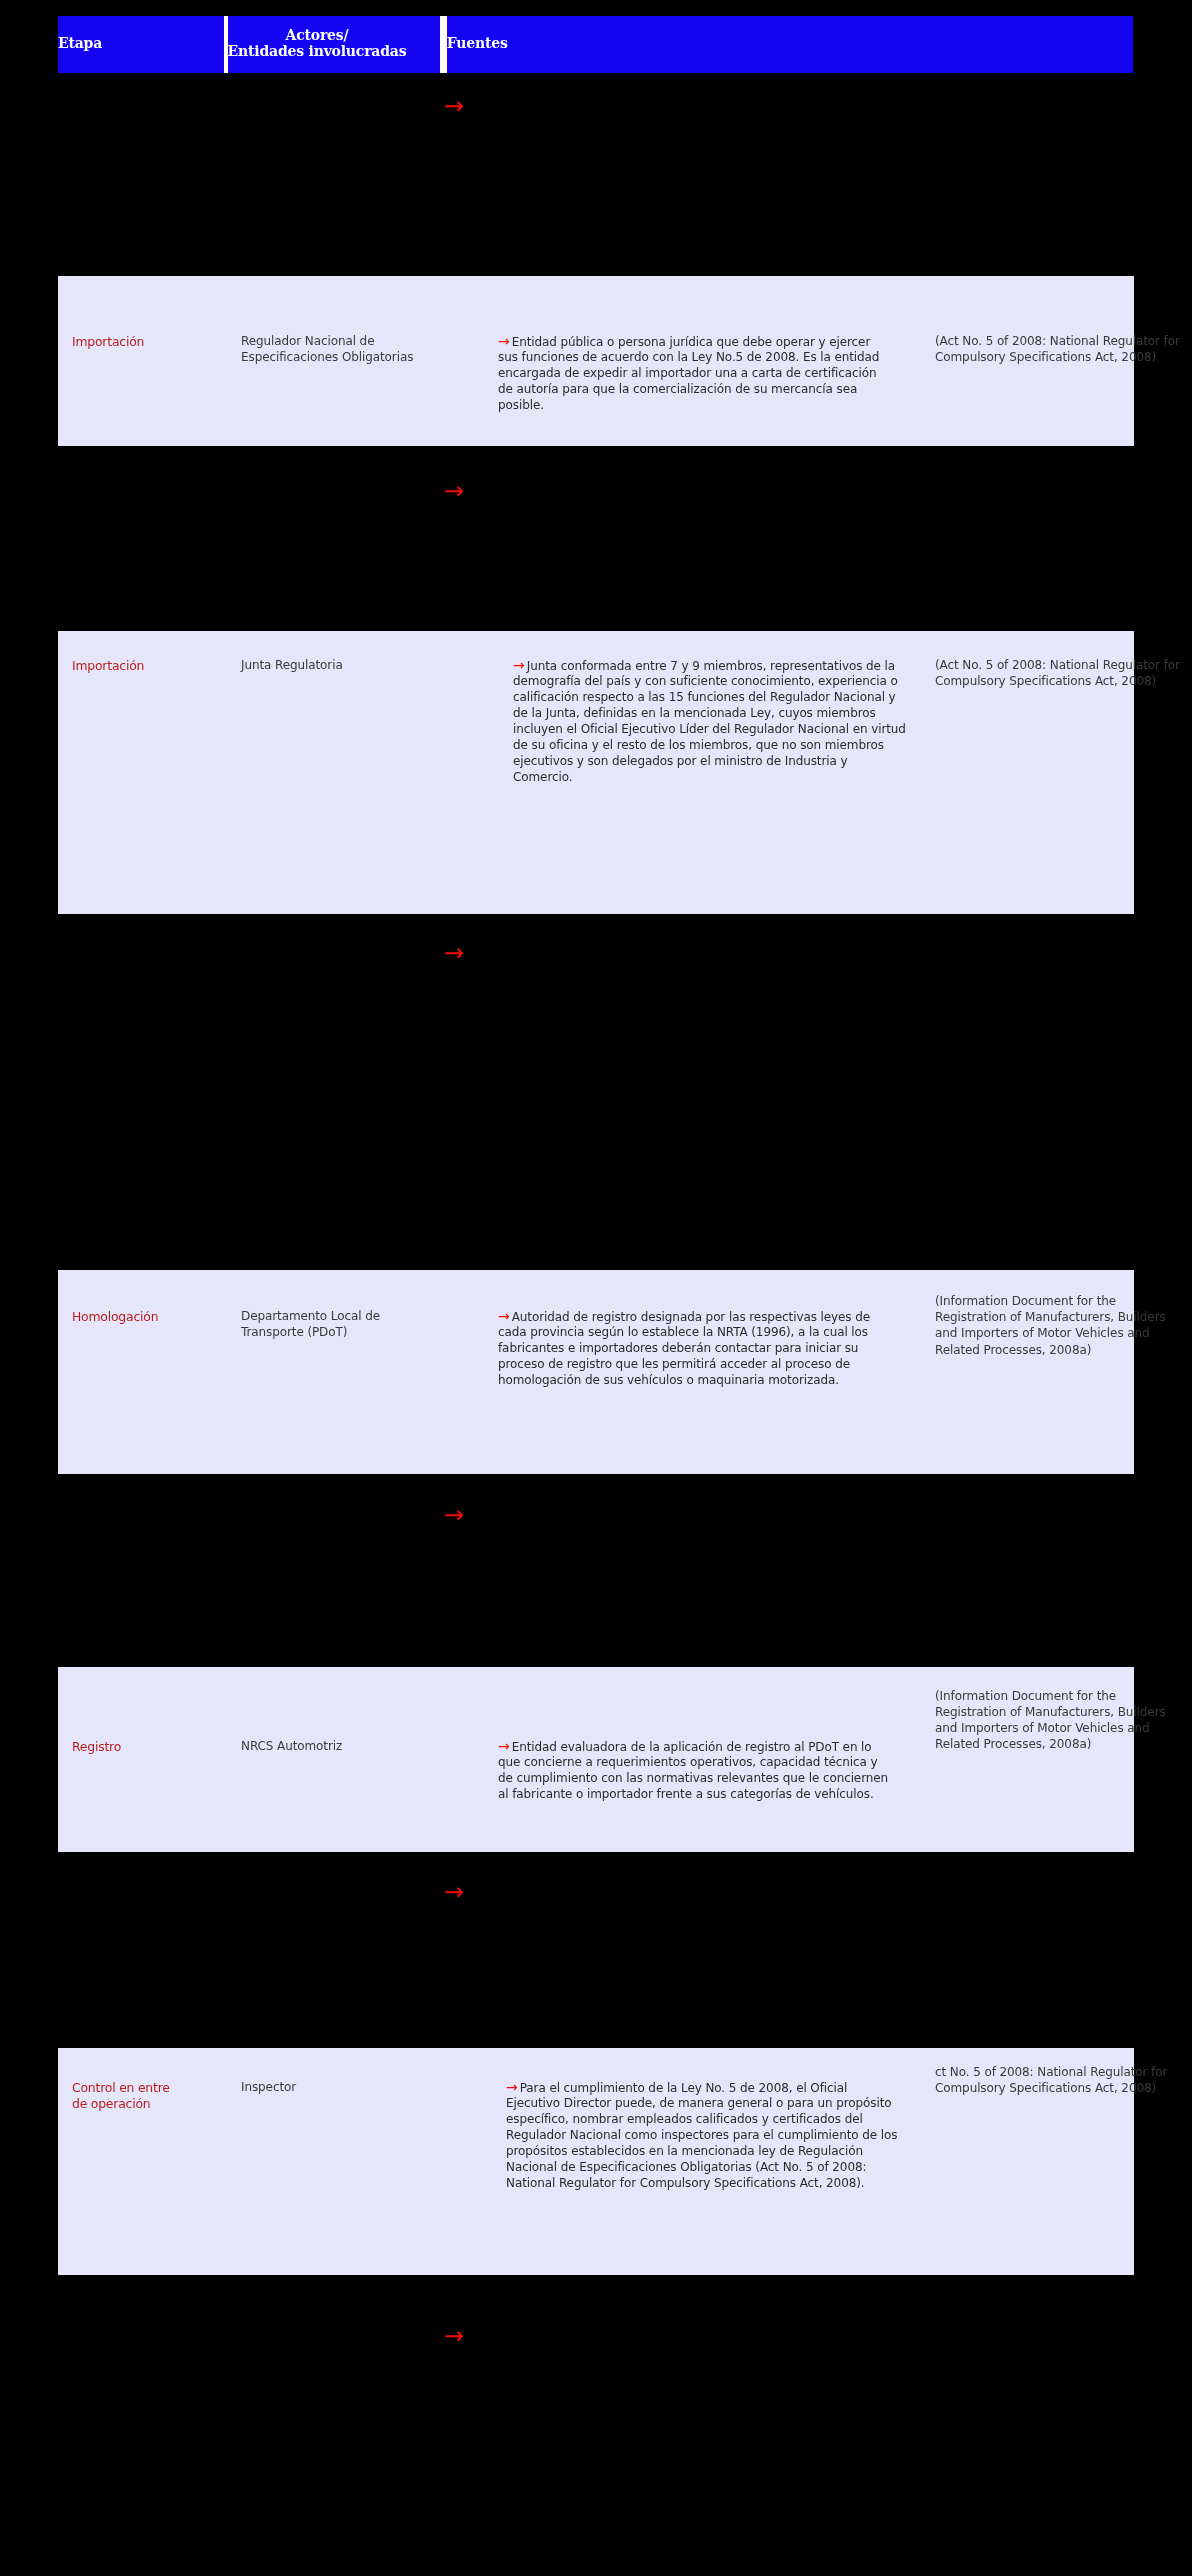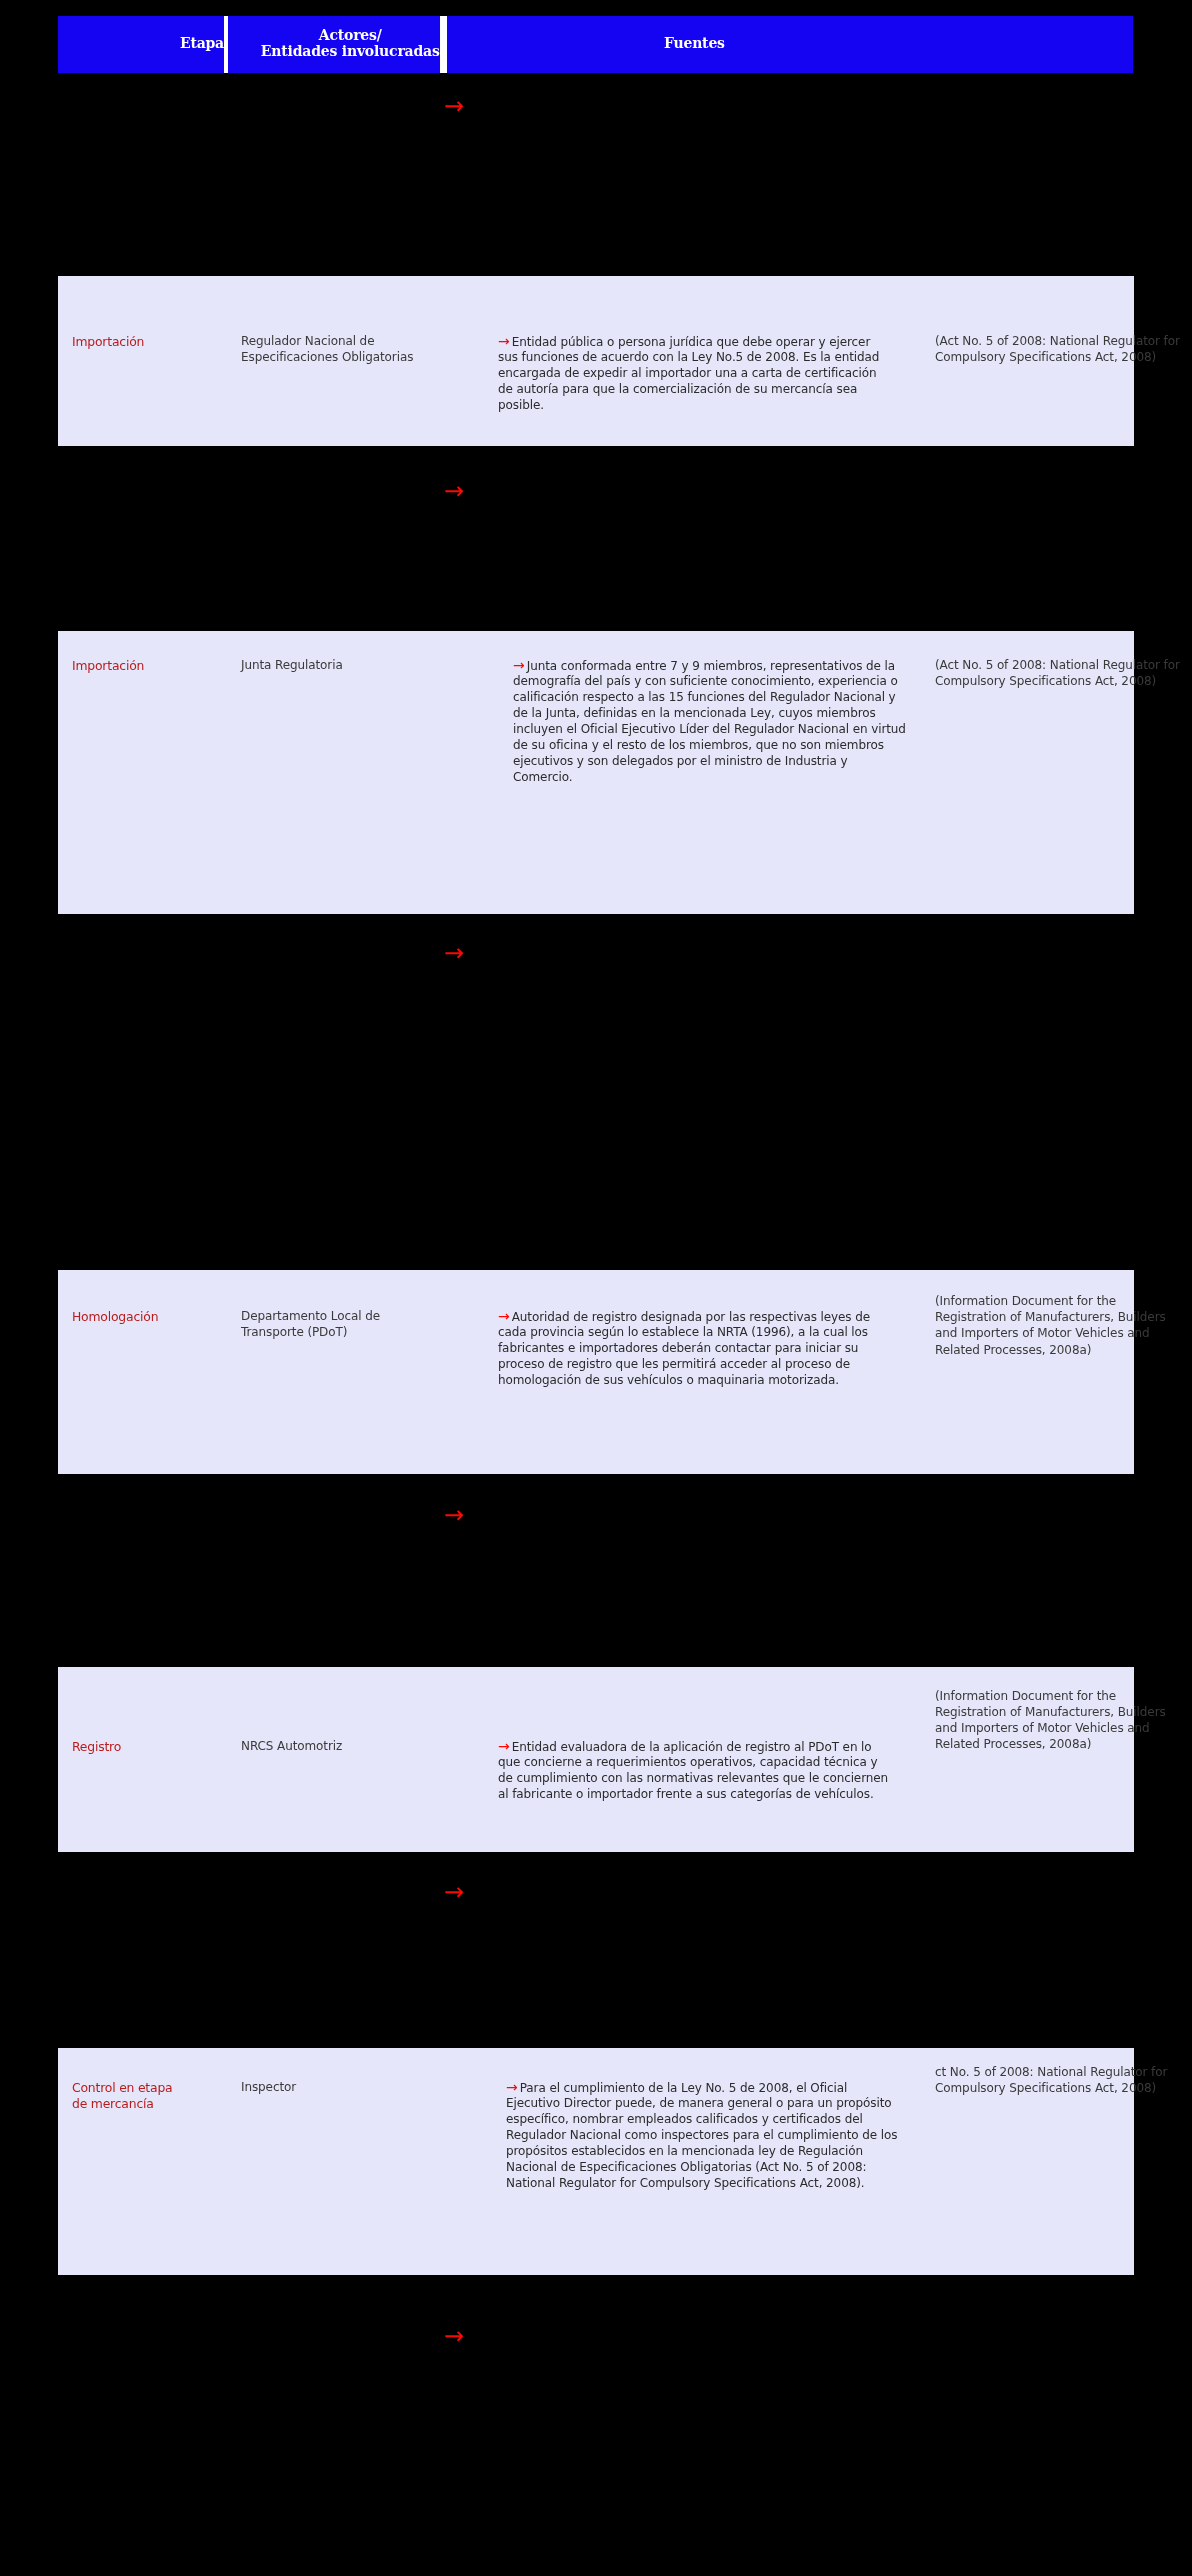--- a/index.html
+++ b/index.html
@@ -29,21 +29,21 @@
     top: 15.5px;
     width: 1075px;
     height: 57px;
     background: #1504f2;
     display: flex;
     box-sizing: border-box;
   }
   .th {
     display: flex;
     align-items: center;
-    justify-content: flex-end;
+    justify-content: flex-start;
     text-align: center;
     color: #ffffff;
     font-family: "DejaVu Serif", serif;
     font-weight: bold;
     font-size: 14px;
     line-height: 1.12;
     letter-spacing: -0.2px;
     box-sizing: border-box;
     position: relative;
   }
@@ -206,21 +206,21 @@
         <span class="arrow-inline">→</span><span>Entidad evaluadora de la aplicación de registro al PDoT en lo que concierne a requerimientos operativos, capacidad técnica y de cumplimiento con las normativas relevantes que le conciernen al fabricante o importador frente a sus categorías de vehículos.</span>
       </div>
       <div class="cell c-fuente" style="top:20.6px;"> (Information Document for the Registration of Manufacturers, Builders and Importers of Motor Vehicles and Related Processes, 2008a)</div>
     </div>
   </div>
 
   <div class="gap-arrow" style="left:444px; top:1880px;">→</div>
 
   <div class="row" style="top:2048px; height:227px;">
     <div class="row-inner">
-      <div class="cell c-etapa" style="top:32px; width:108px;">Control en etapa de mercancía</div>
+      <div class="cell c-etapa" style="top:32px; width:108px;">Control en entre de operación</div>
       <div class="cell c-actor" style="top:32px;">Inspector</div>
       <div class="cell c-roles" style="top:32px;margin-left:8px;">
         <span class="arrow-inline">→</span><span>Para el cumplimiento de la Ley No. 5 de 2008, el Oficial Ejecutivo Director puede, de manera general o para un propósito específico, nombrar empleados calificados y certificados del Regulador Nacional como inspectores para el cumplimiento de los propósitos establecidos en la mencionada ley de Regulación Nacional de Especificaciones Obligatorias (Act No. 5 of 2008: National Regulator for Compulsory Specifications Act, 2008).</span>
       </div>
       <div class="cell c-fuente" style="top:15.5px;">ct No. 5 of 2008: National Regulator for Compulsory Specifications Act, 2008)</div>
     </div>
   </div>
 
   <div class="gap-arrow" style="left:444px; top:2324px;">→</div>
 

